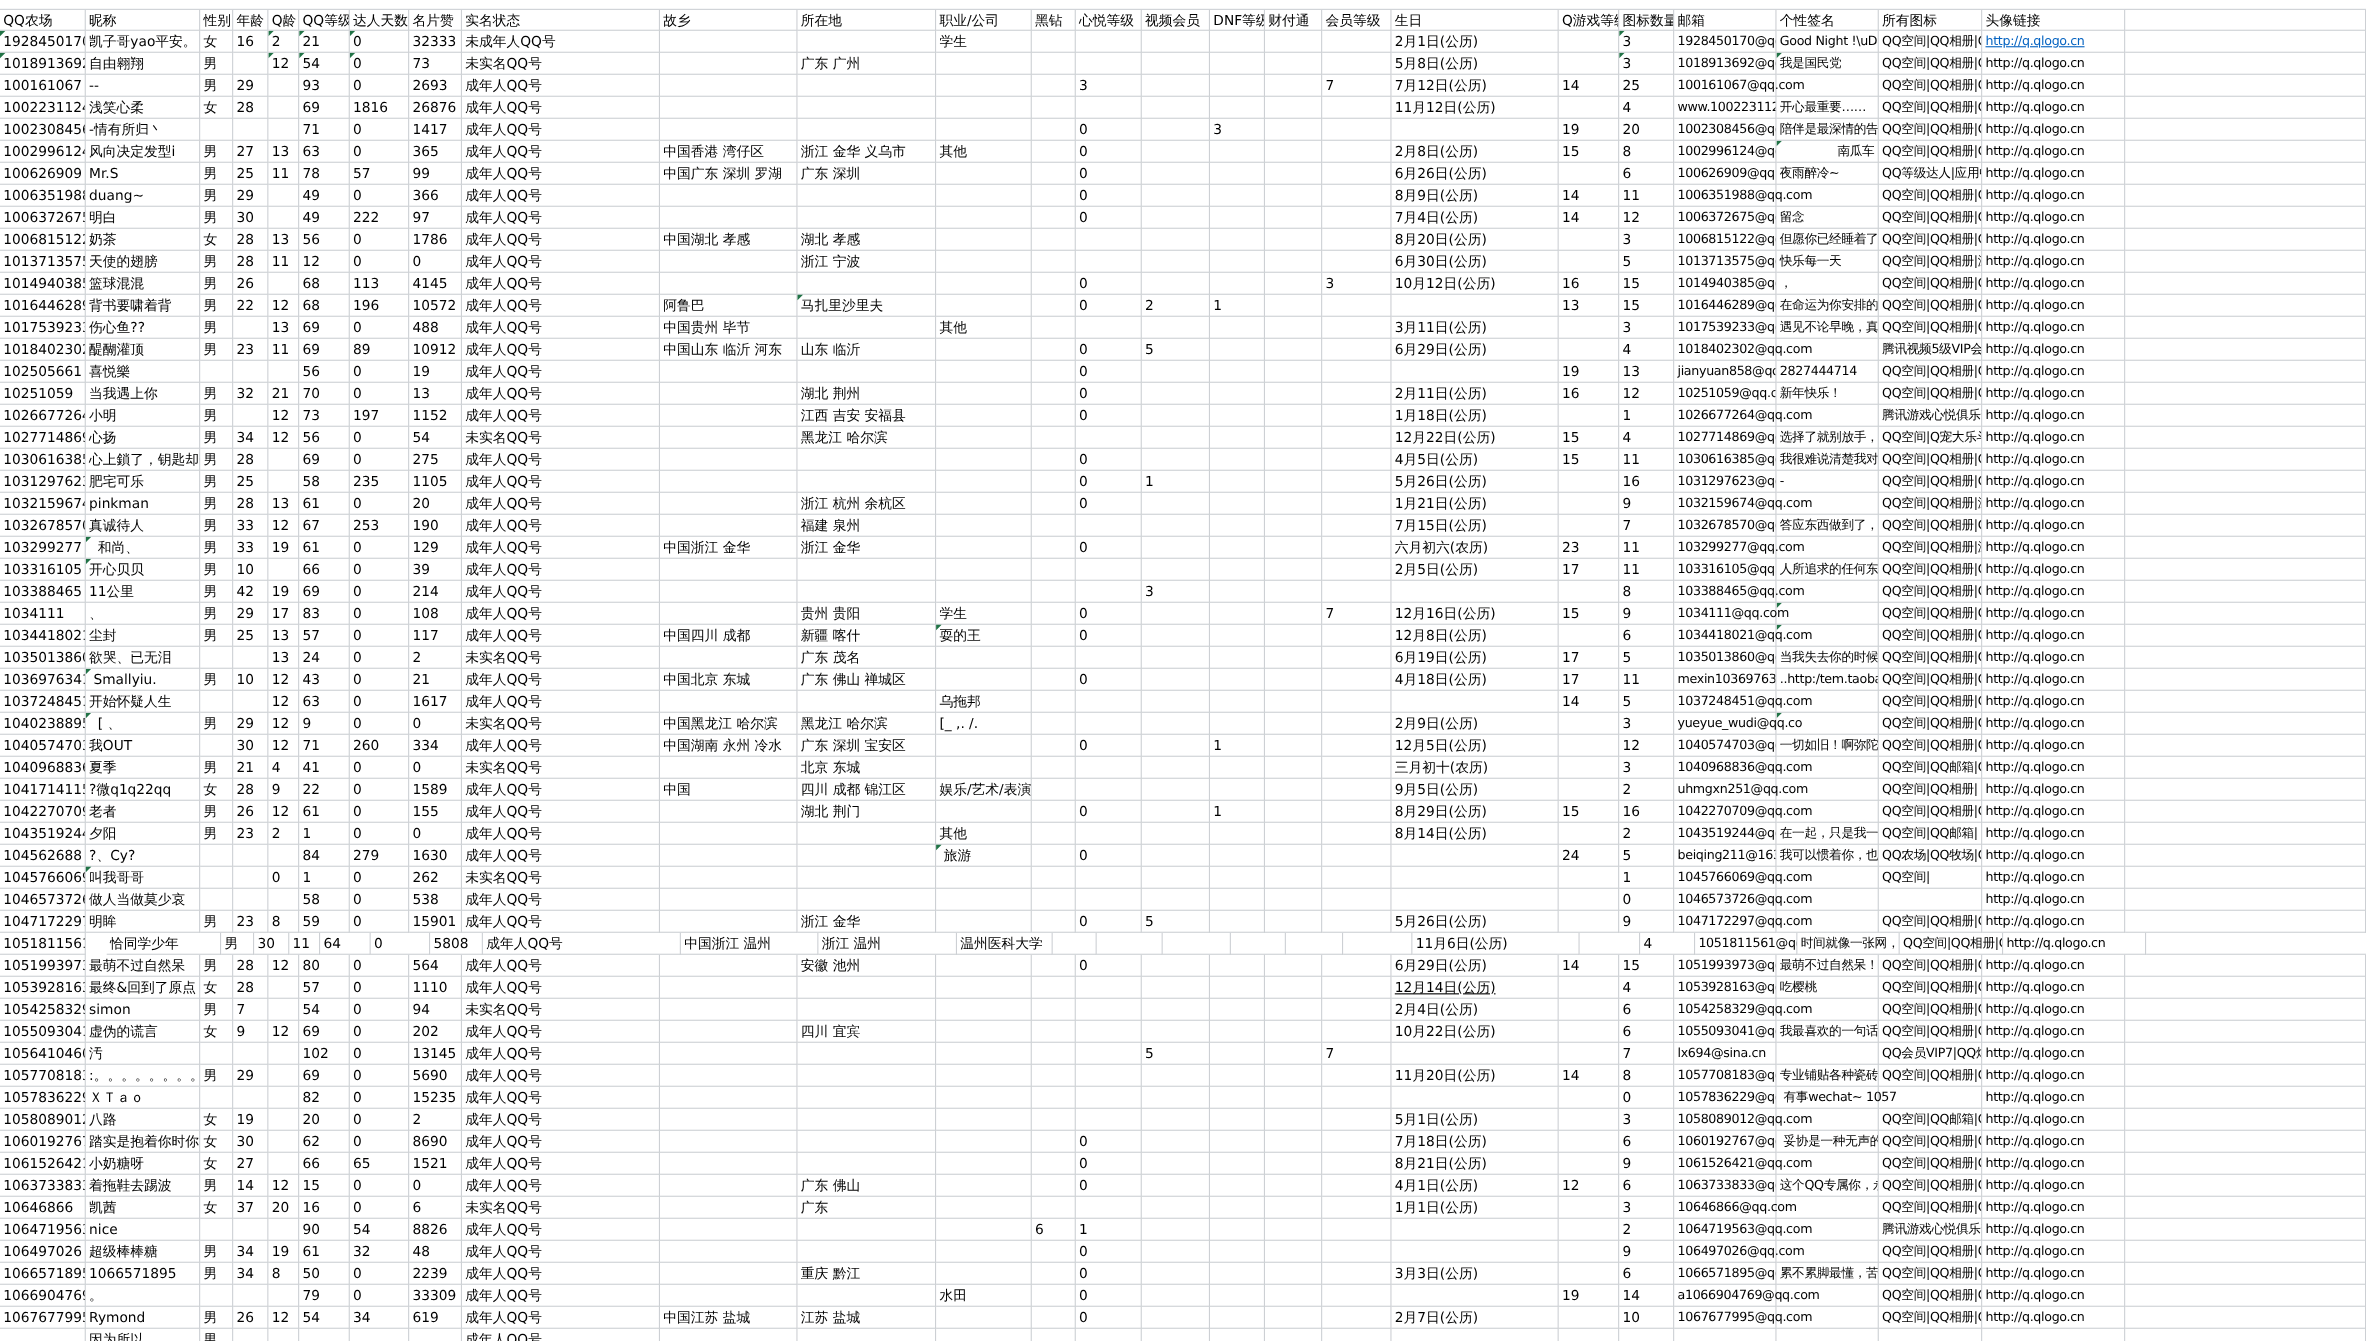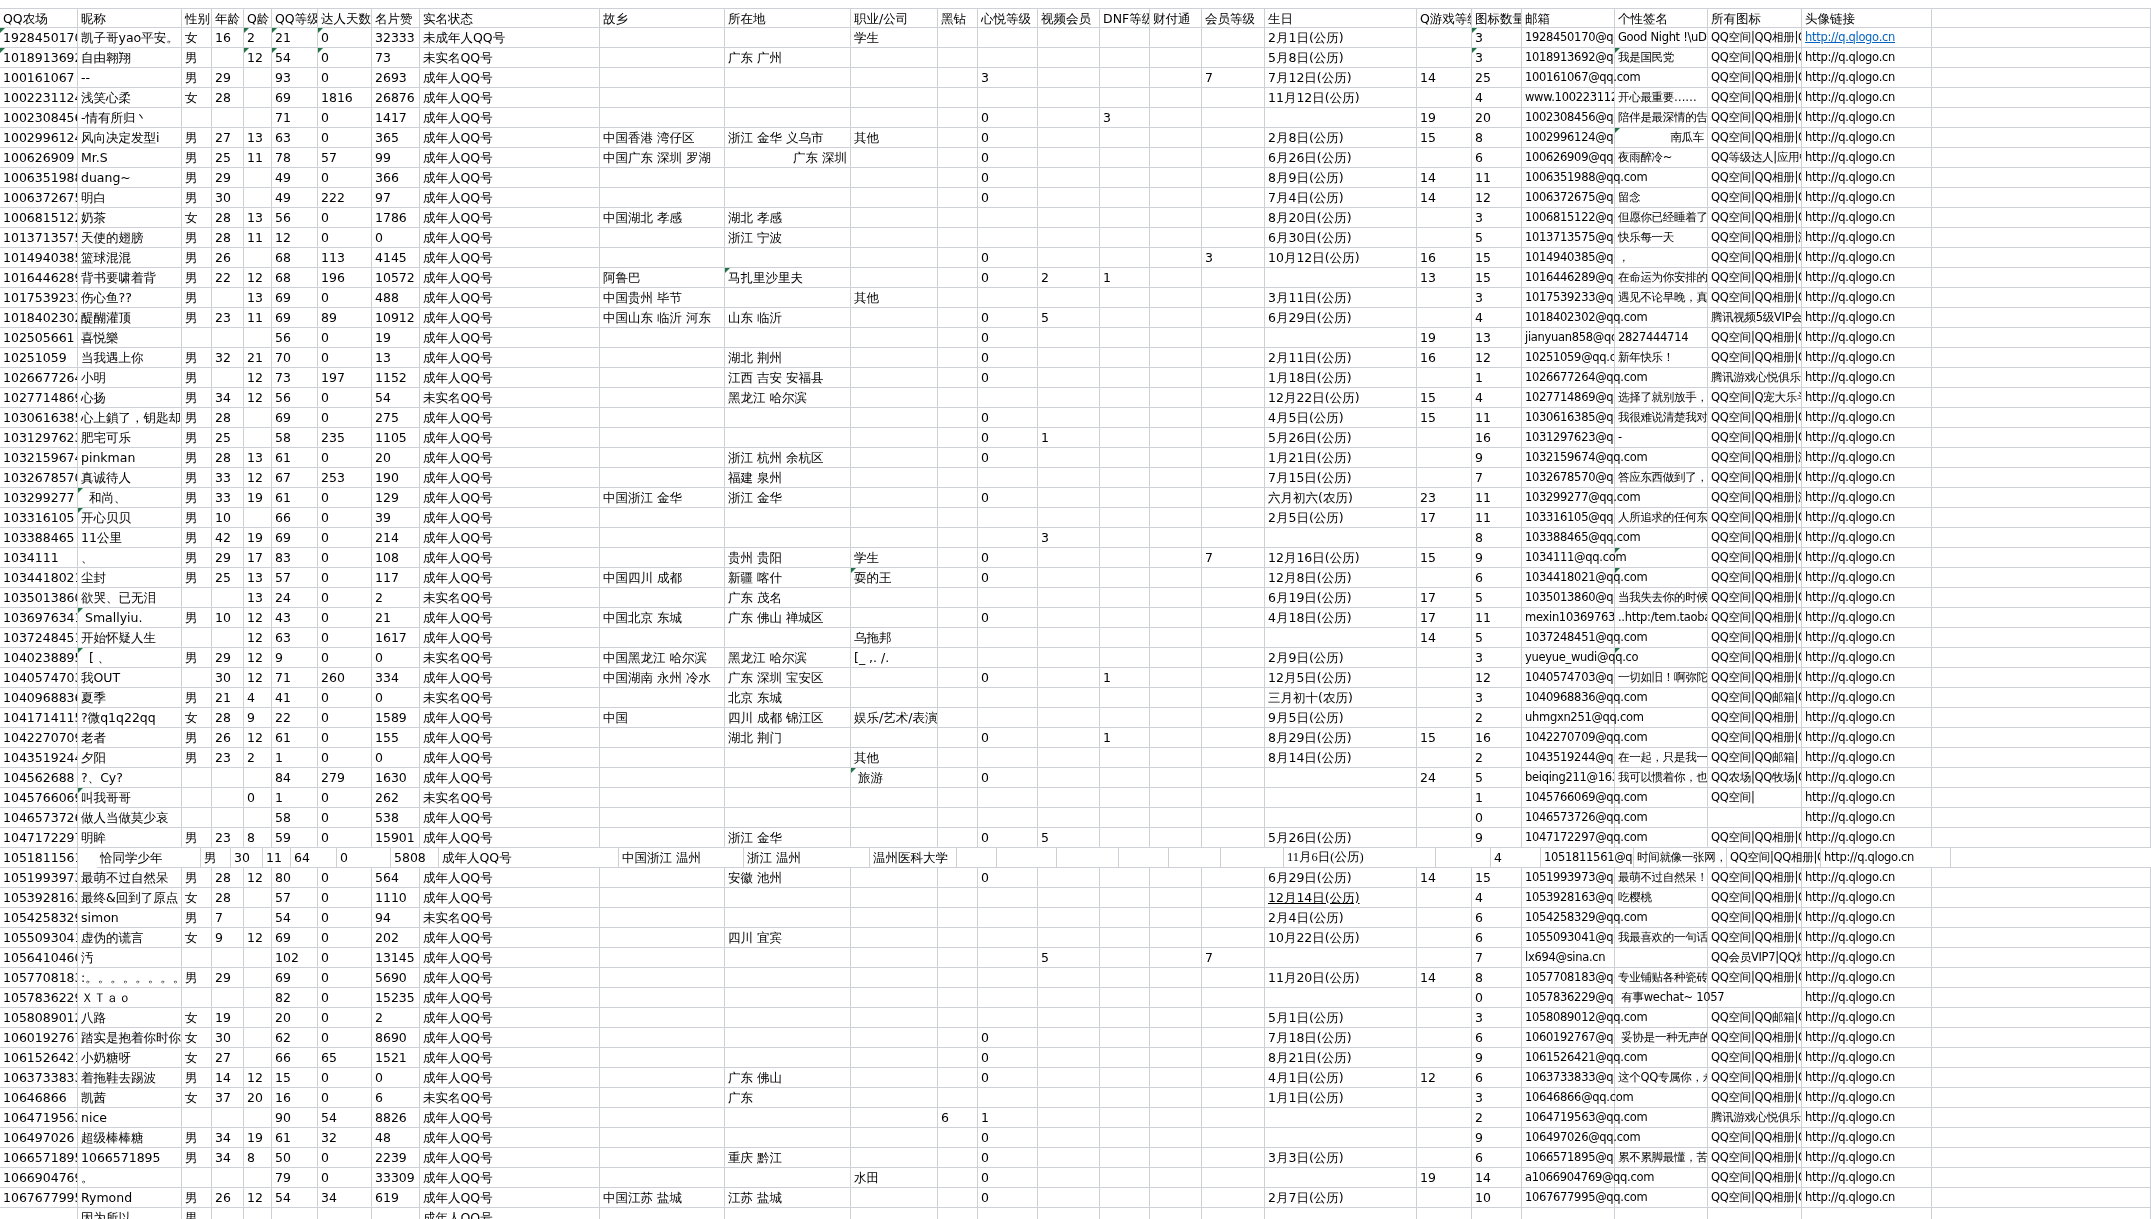--- a/index.html
+++ b/index.html
@@ -235,21 +235,21 @@
         <div class="cell" style="width: 78px;">100626909</div>
         <div class="cell" style="width: 104px;">Mr.S</div>
         <div class="cell" style="width: 30px;">男</div>
         <div class="cell" style="width: 32px;">25</div>
         <div class="cell" style="width: 28px;">11</div>
         <div class="cell" style="width: 46px;">78</div>
         <div class="cell" style="width: 54px;">57</div>
         <div class="cell" style="width: 48px;">99</div>
         <div class="cell" style="width: 180px;">成年人QQ号</div>
         <div class="cell" style="width: 125px;">中国广东 深圳 罗湖</div>
-        <div class="cell noclip" style="width: 126px; text-align: right;">广东 深圳</div>
+        <div class="cell noclip" style="width: 126px;">广东 深圳</div>
         <div class="cell" style="width: 87px;"></div>
         <div class="cell" style="width: 40px;"></div>
         <div class="cell noclip" style="width: 60px;">0</div>
         <div class="cell" style="width: 62px;"></div>
         <div class="cell" style="width: 50px;"></div>
         <div class="cell" style="width: 52px;"></div>
         <div class="cell" style="width: 63px;"></div>
         <div class="cell noclip" style="width: 152px;">6月26日(公历)</div>
         <div class="cell" style="width: 55px;"></div>
         <div class="cell" style="width: 50px;">6</div>
@@ -1223,21 +1223,21 @@
         <div class="cell" style="width: 180px;">成年人QQ号</div>
         <div class="cell" style="width: 125px;">中国浙江 温州</div>
         <div class="cell" style="width: 126px;">浙江 温州</div>
         <div class="cell noclip" style="width: 87px;">温州医科大学</div>
         <div class="cell" style="width: 40px;"></div>
         <div class="cell" style="width: 60px;"></div>
         <div class="cell" style="width: 62px;"></div>
         <div class="cell" style="width: 50px;"></div>
         <div class="cell" style="width: 52px;"></div>
         <div class="cell" style="width: 63px;"></div>
-        <div class="cell noclip" style="width: 152px; font-family: Liberation Serif, serif;">11月6日(公历)</div>
+        <div class="cell noclip" style="width: 152px;">11月6日(公历)</div>
         <div class="cell" style="width: 55px;"></div>
         <div class="cell" style="width: 50px;">4</div>
         <div class="cell small" style="width: 93px;">1051811561@qq.com</div>
         <div class="cell small" style="width: 93px;">时间就像一张网，你</div>
         <div class="cell small" style="width: 94px;">QQ空间|QQ相册|QQ</div>
         <div class="cell small" style="width: 130px;">http://q.qlogo.cn</div>
         <div class="cell" style="width: 219px;"></div>
       </div>
       <div class="row">
         <div class="cell" style="width: 78px;">1051993973</div>

